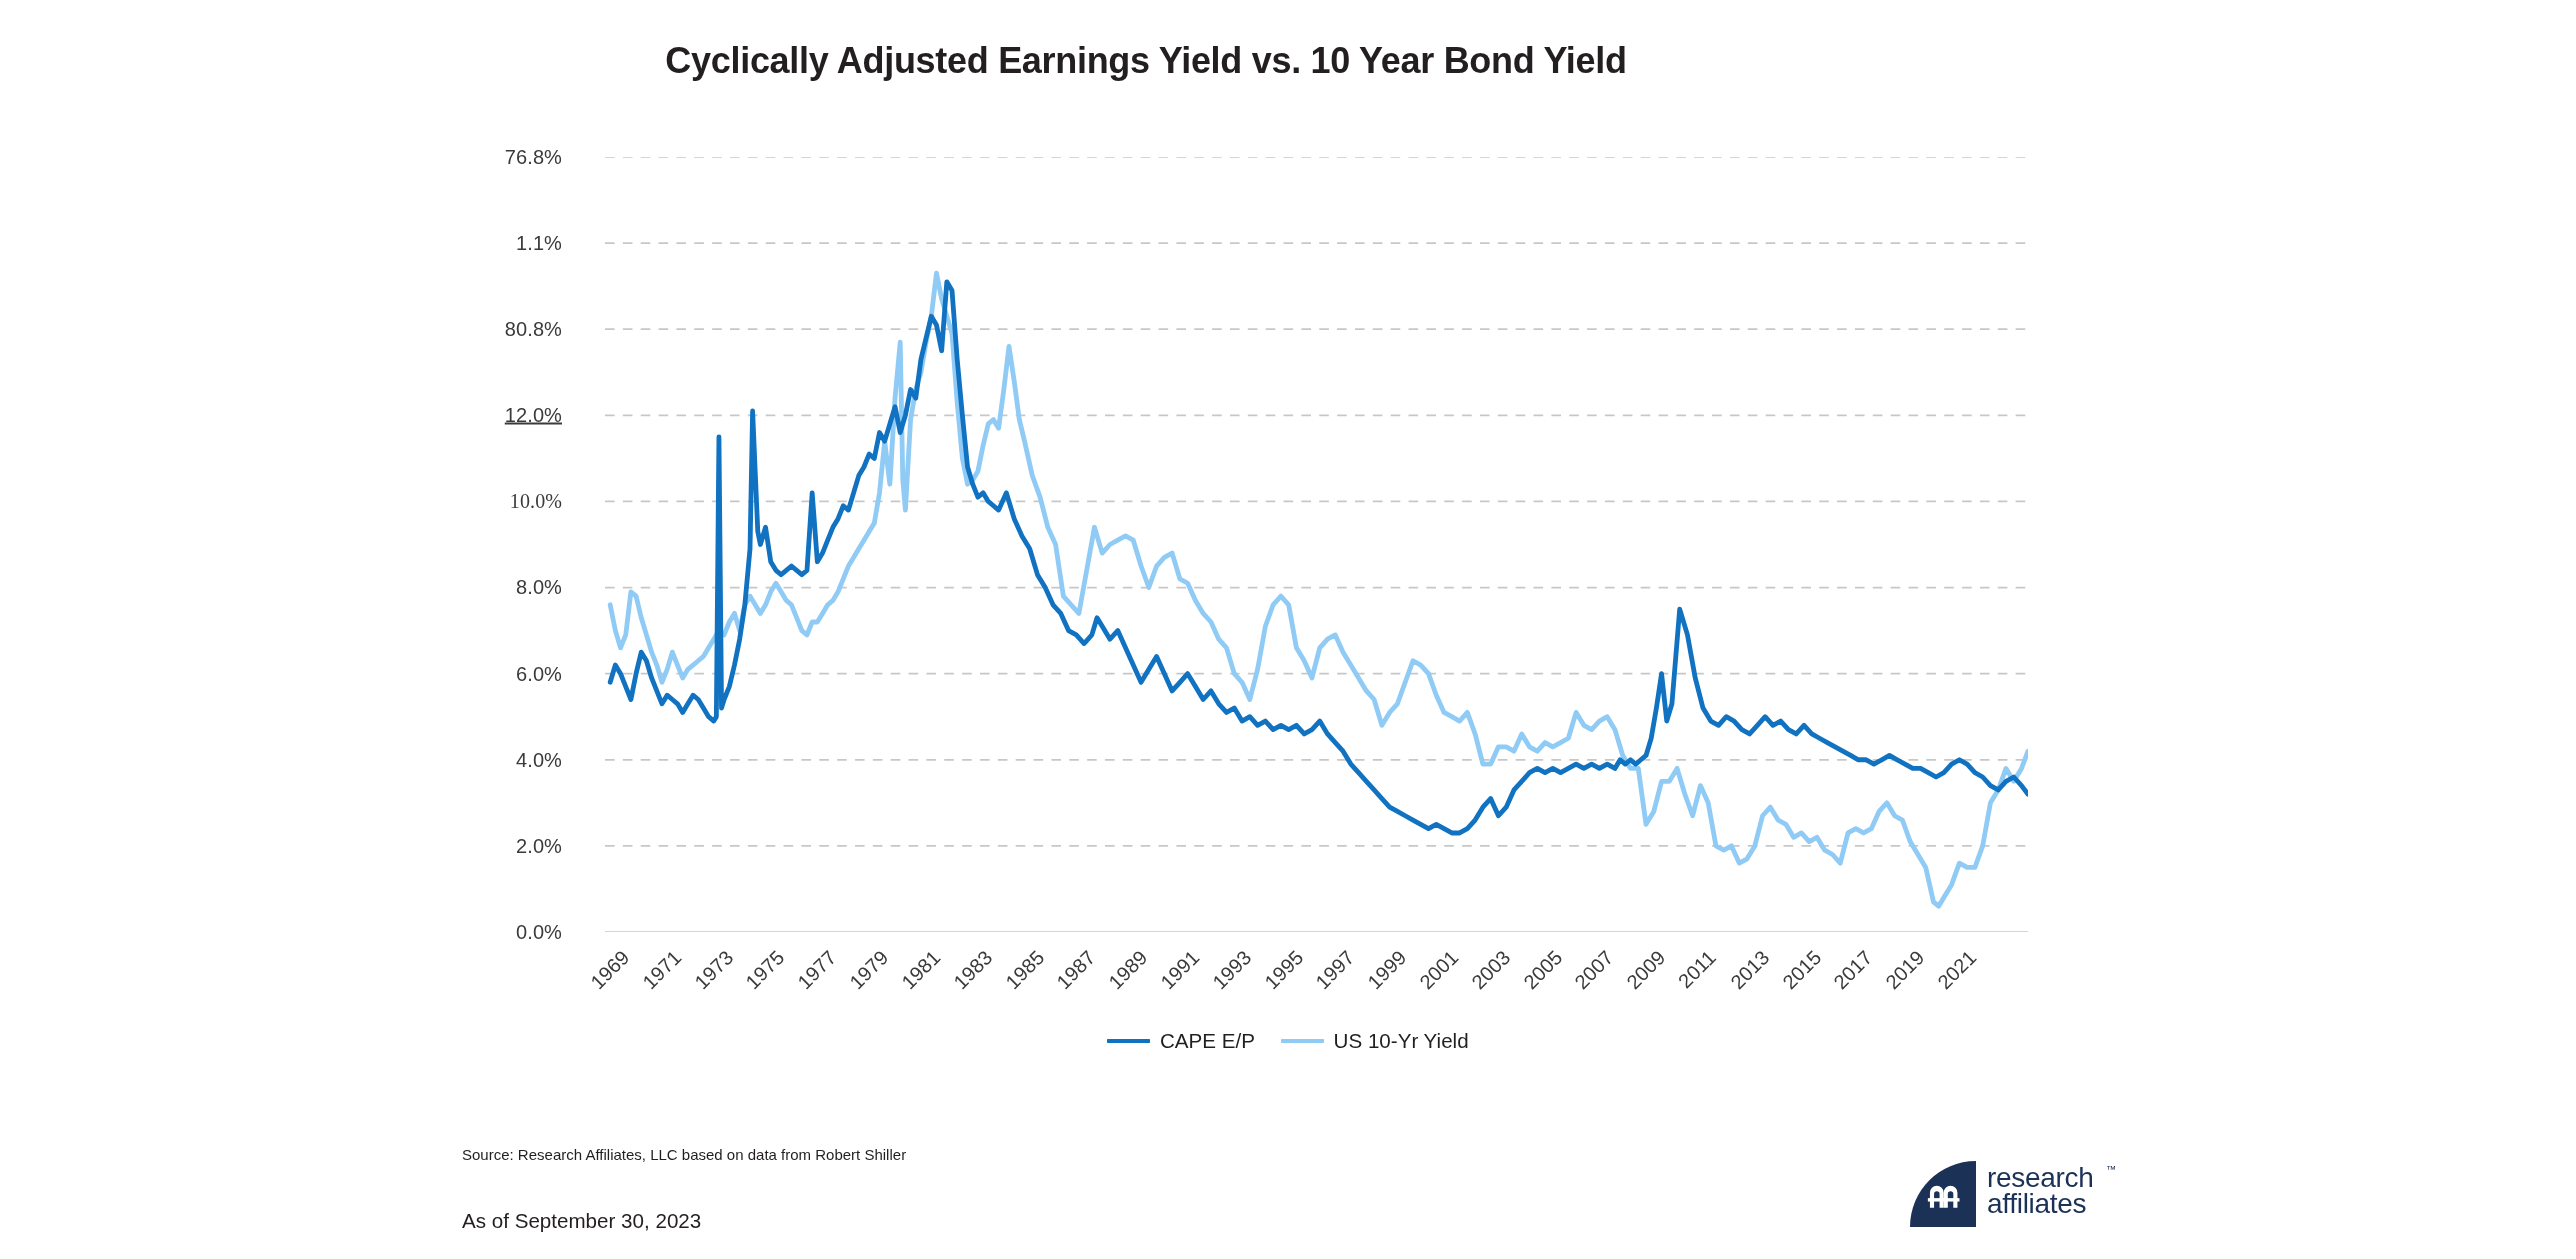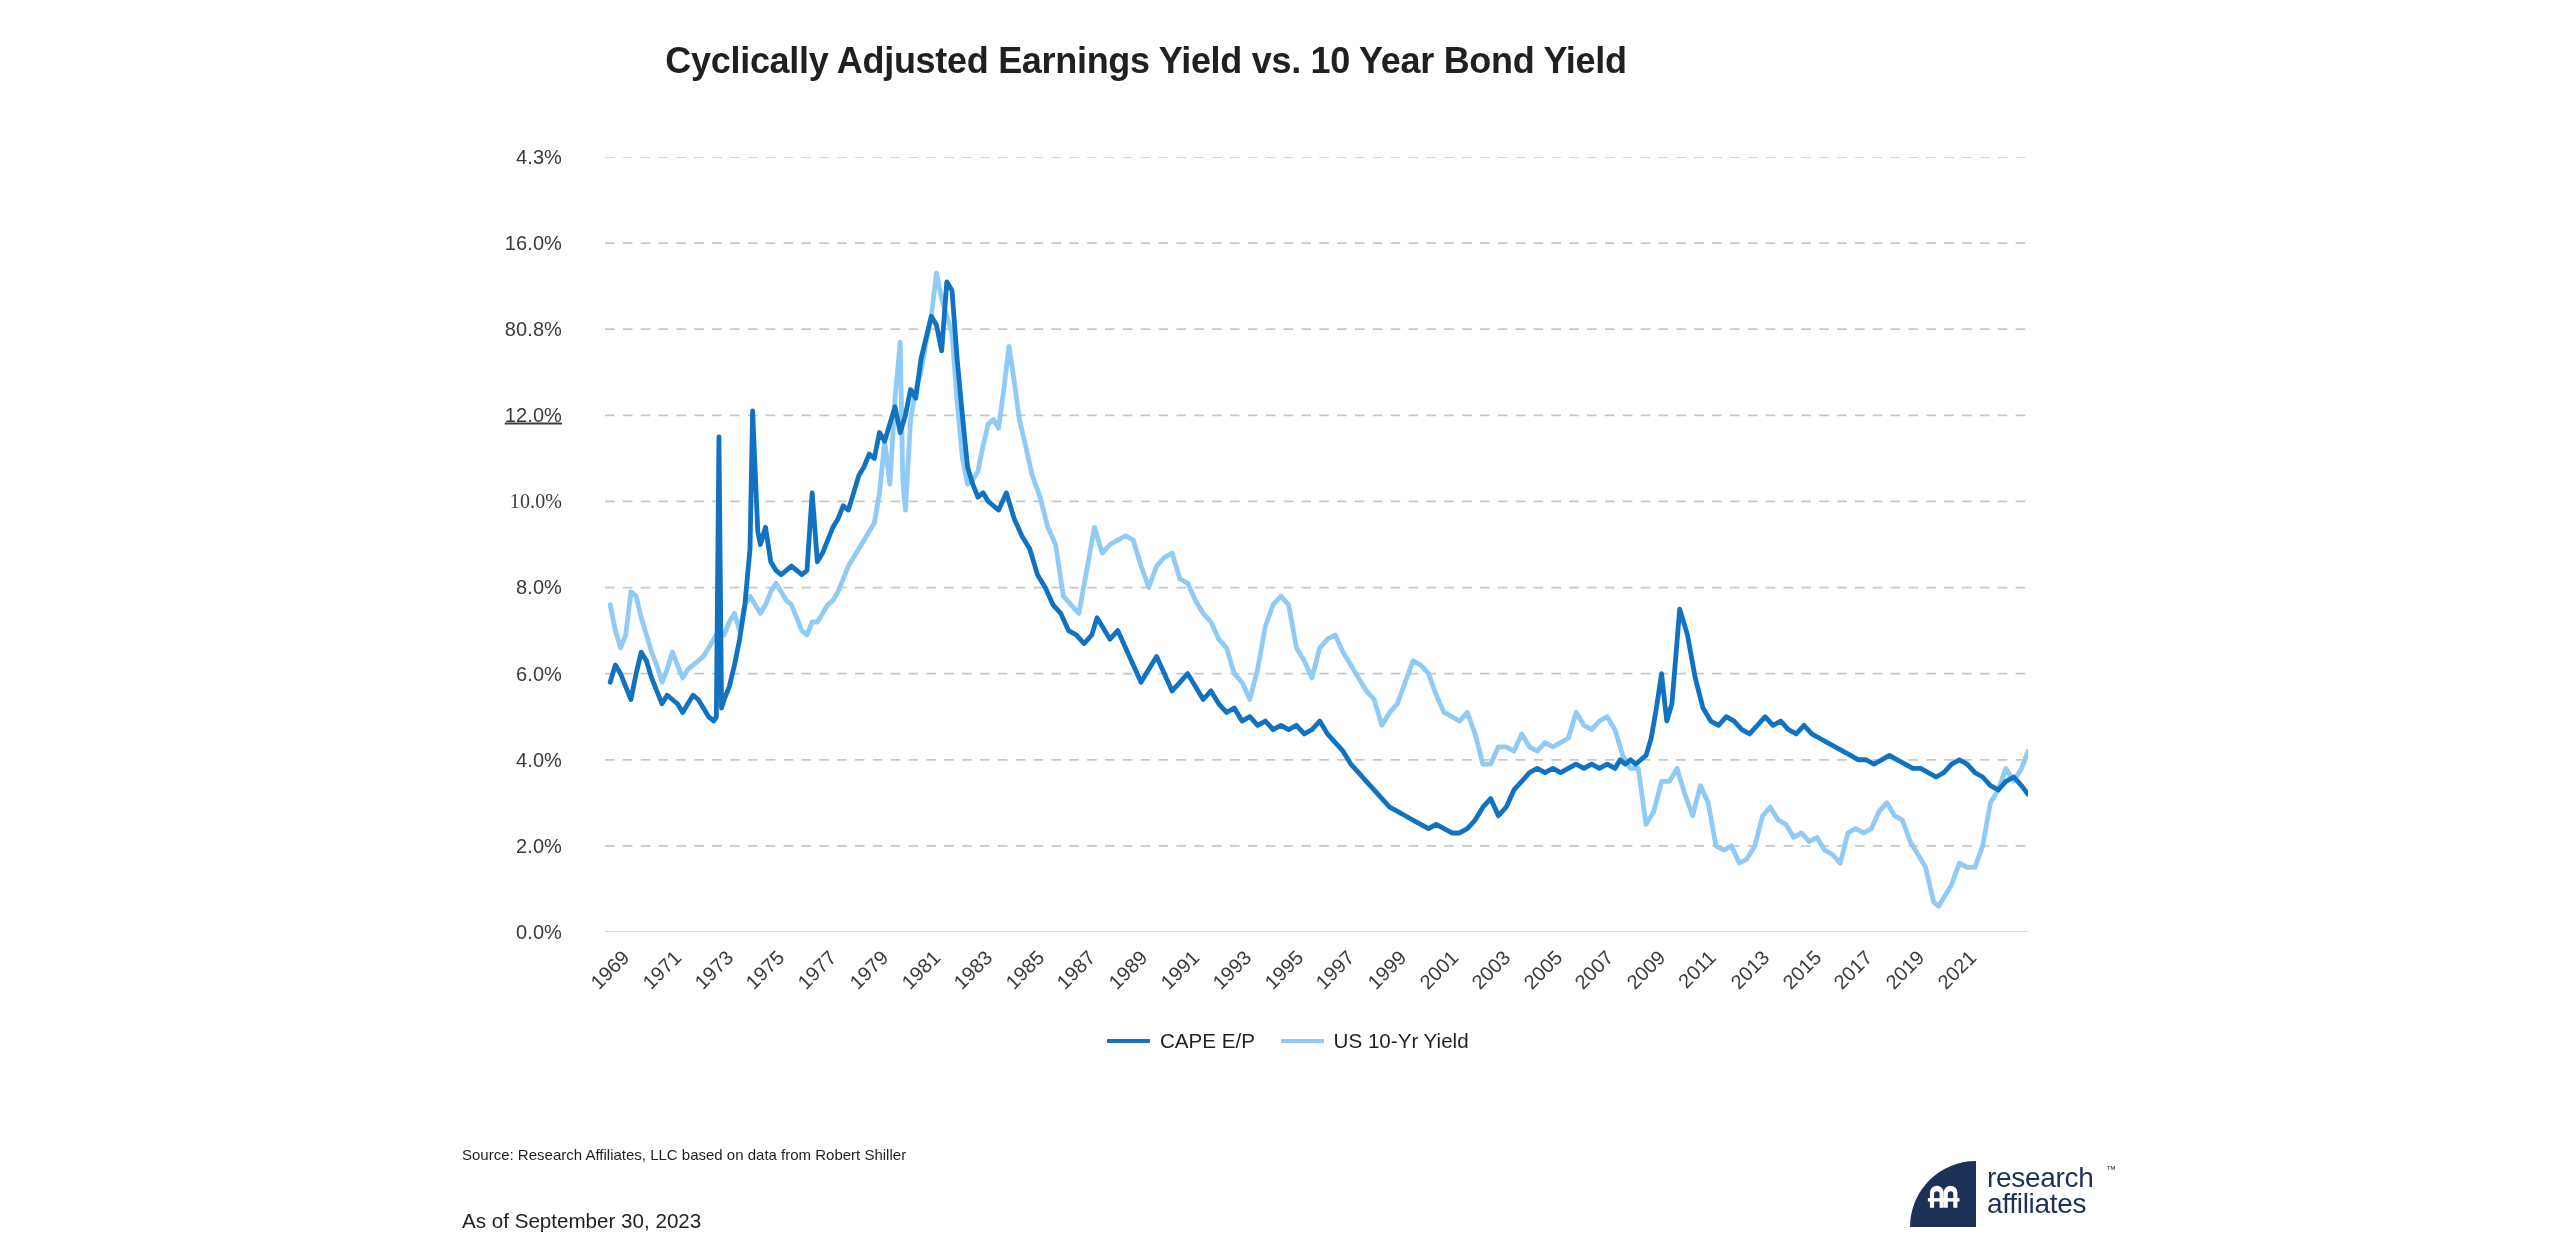--- a/index.html
+++ b/index.html
@@ -183,22 +183,22 @@
 
   <div id="y-axis">
       <div class="y-tick-label" style="top: 775px;">0.0%</div>
       <div class="y-tick-label" style="top: 689px;">2.0%</div>
       <div class="y-tick-label" style="top: 603px;">4.0%</div>
       <div class="y-tick-label" style="top: 517px;">6.0%</div>
       <div class="y-tick-label" style="top: 430px;">8.0%</div>
       <div class="y-tick-label" style="top: 344px; font-family: Liberation Serif, serif;">10.0%</div>
       <div class="y-tick-label" style="top: 258px; text-decoration: underline;">12.0%</div>
       <div class="y-tick-label" style="top: 172px;">80.8%</div>
-      <div class="y-tick-label" style="top: 86px;">16.0%</div>
-      <div class="y-tick-label" style="top: 0px;">4.3%</div>
+      <div class="y-tick-label" style="top: 86px;">1.1%</div>
+      <div class="y-tick-label" style="top: 0px;">76.8%</div>
     </div>
 
   <div id="plot-wrap">
     <svg id="plot-svg" viewBox="0 0 2072 1128" preserveAspectRatio="none" xmlns="http://www.w3.org/2000/svg">
       <g id="gridlines">
           <line x1="0" x2="2072" y1="1128" y2="1128" stroke="#d4d4d4" stroke-width="3"></line>
           <line x1="0" x2="2072" y1="1002.6666666666666" y2="1002.6666666666666" stroke="#c7c7c7" stroke-width="2.5" stroke-dasharray="14 12"></line>
           <line x1="0" x2="2072" y1="877.3333333333334" y2="877.3333333333334" stroke="#c7c7c7" stroke-width="2.5" stroke-dasharray="14 12"></line>
           <line x1="0" x2="2072" y1="752" y2="752" stroke="#c7c7c7" stroke-width="2.5" stroke-dasharray="14 12"></line>
           <line x1="0" x2="2072" y1="626.6666666666667" y2="626.6666666666667" stroke="#c7c7c7" stroke-width="2.5" stroke-dasharray="14 12"></line>

